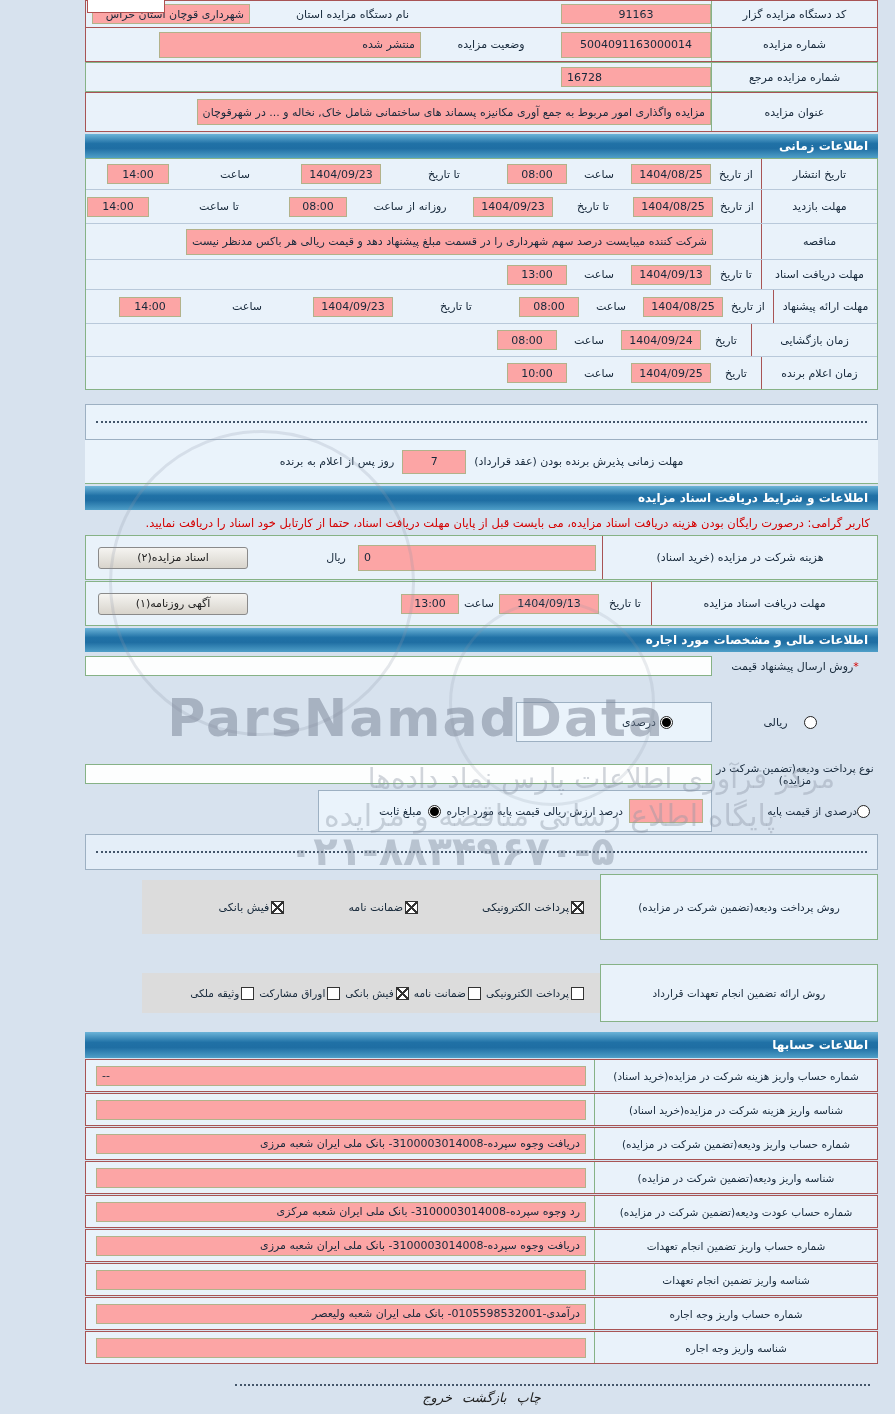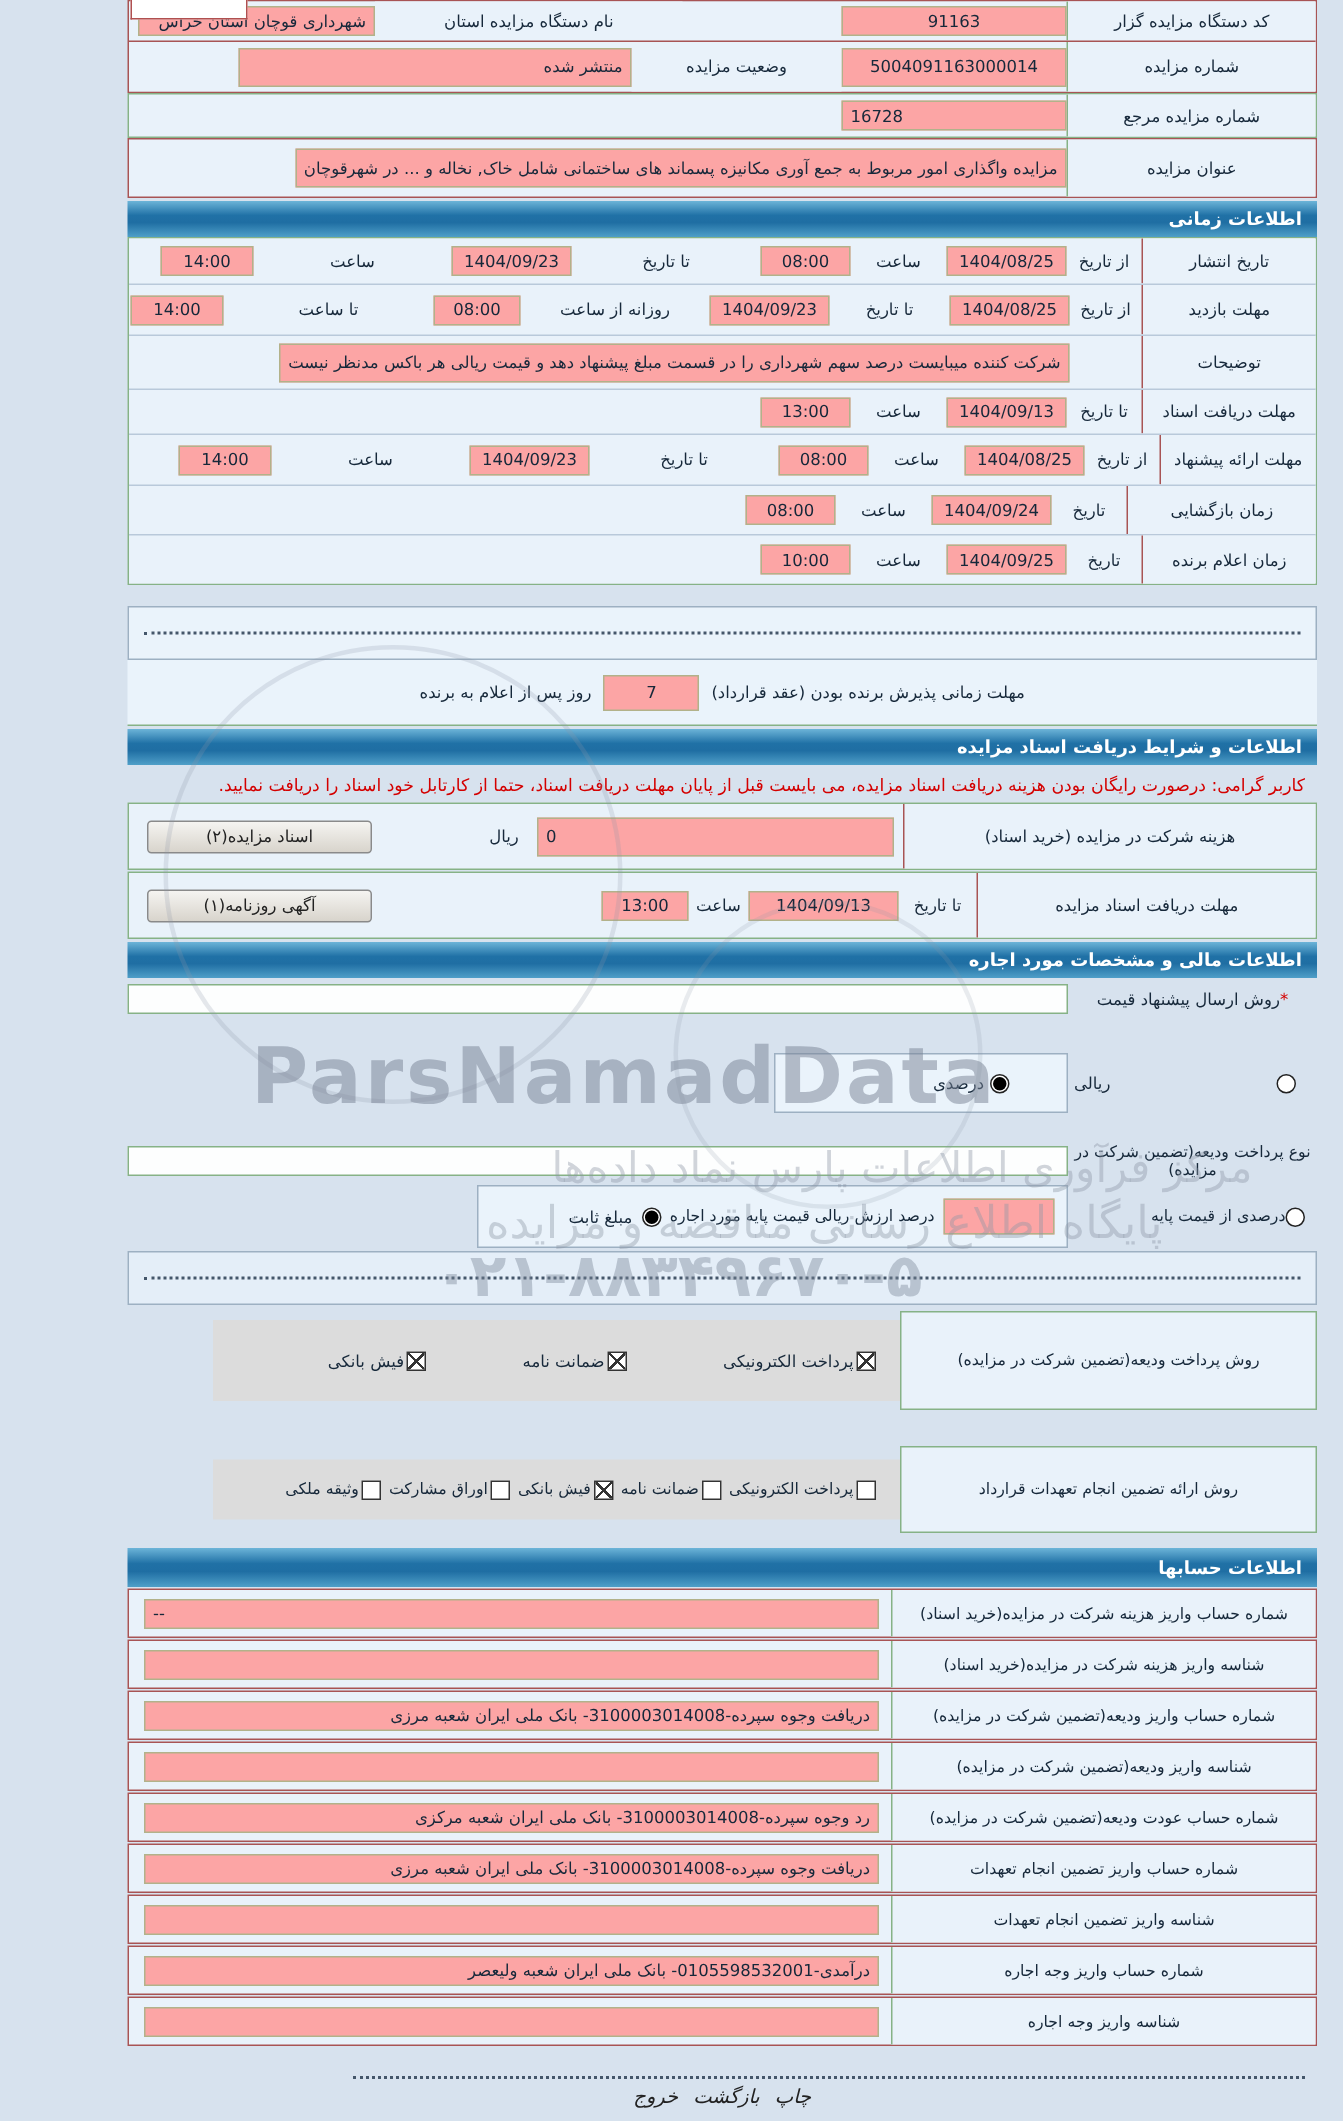--- a/index.html
+++ b/index.html
@@ -116,21 +116,21 @@
         <div class="yb c" style="width:80px">1404/08/25</div>
         <div class="sub" style="width:80px">تا تاریخ</div>
         <div class="yb c" style="width:80px">1404/09/23</div>
         <div class="sub" style="width:126px">روزانه از ساعت</div>
         <div class="yb c" style="width:58px">08:00</div>
         <div class="sub" style="width:140px">تا ساعت</div>
         <div class="yb c" style="width:62px">14:00</div>
       </div>
 
       <div class="row" style="height:36px;border-top:1px solid #b9c9da">
-        <div class="lblc bl-red" style="width:116px">توضیحات</div>
+        <div class="lblc bl-red" style="width:116px">مناقصه</div>
         <div class="sp" style="width:48px"></div>
         <div class="yb r fill" style="height:26px">شرکت کننده میبایست درصد سهم شهرداری را در قسمت مبلغ پیشنهاد دهد و قیمت ریالی هر باکس مدنظر نیست</div>
       </div>
 
       <div class="row" style="height:30px;border-top:1px solid #b9c9da">
         <div class="lblc bl-red" style="width:116px">مهلت دریافت اسناد</div>
         <div class="sub" style="width:50px">تا تاریخ</div>
         <div class="yb c" style="width:80px">1404/09/13</div>
         <div class="sub" style="width:64px">ساعت</div>
         <div class="yb c" style="width:60px">13:00</div>
@@ -205,21 +205,21 @@
       <div class="lblc" style="width:166px;background:transparent">
         <span style="color:#d40000">*</span>
         <span>روش ارسال پیشنهاد قیمت</span>
       </div>
       <div class="whitebox"></div>
     </div>
 
     <div class="spacer-v" style="height:22px"></div>
 
     <div class="row" style="height:40px;background:transparent">
-      <div class="lblc" style="width:166px;background:transparent;justify-content:space-between;gap:16px;padding-right:14px">
+      <div class="lblc" style="width:166px;background:transparent;justify-content:center;gap:16px;padding-right:14px">
         <span class="radio"></span>
         <span>ریالی</span>
       </div>
       <div style="width:196px;height:100%;border:1px solid #9db0c2;box-sizing:border-box;display:flex;align-items:center;justify-content:flex-start;gap:4px;padding-right:38px;background:#eaf3fb">
         <span class="radio on"></span>
         <span>درصدی</span>
       </div>
     </div>
 
     <div class="spacer-v" style="height:16px"></div>

